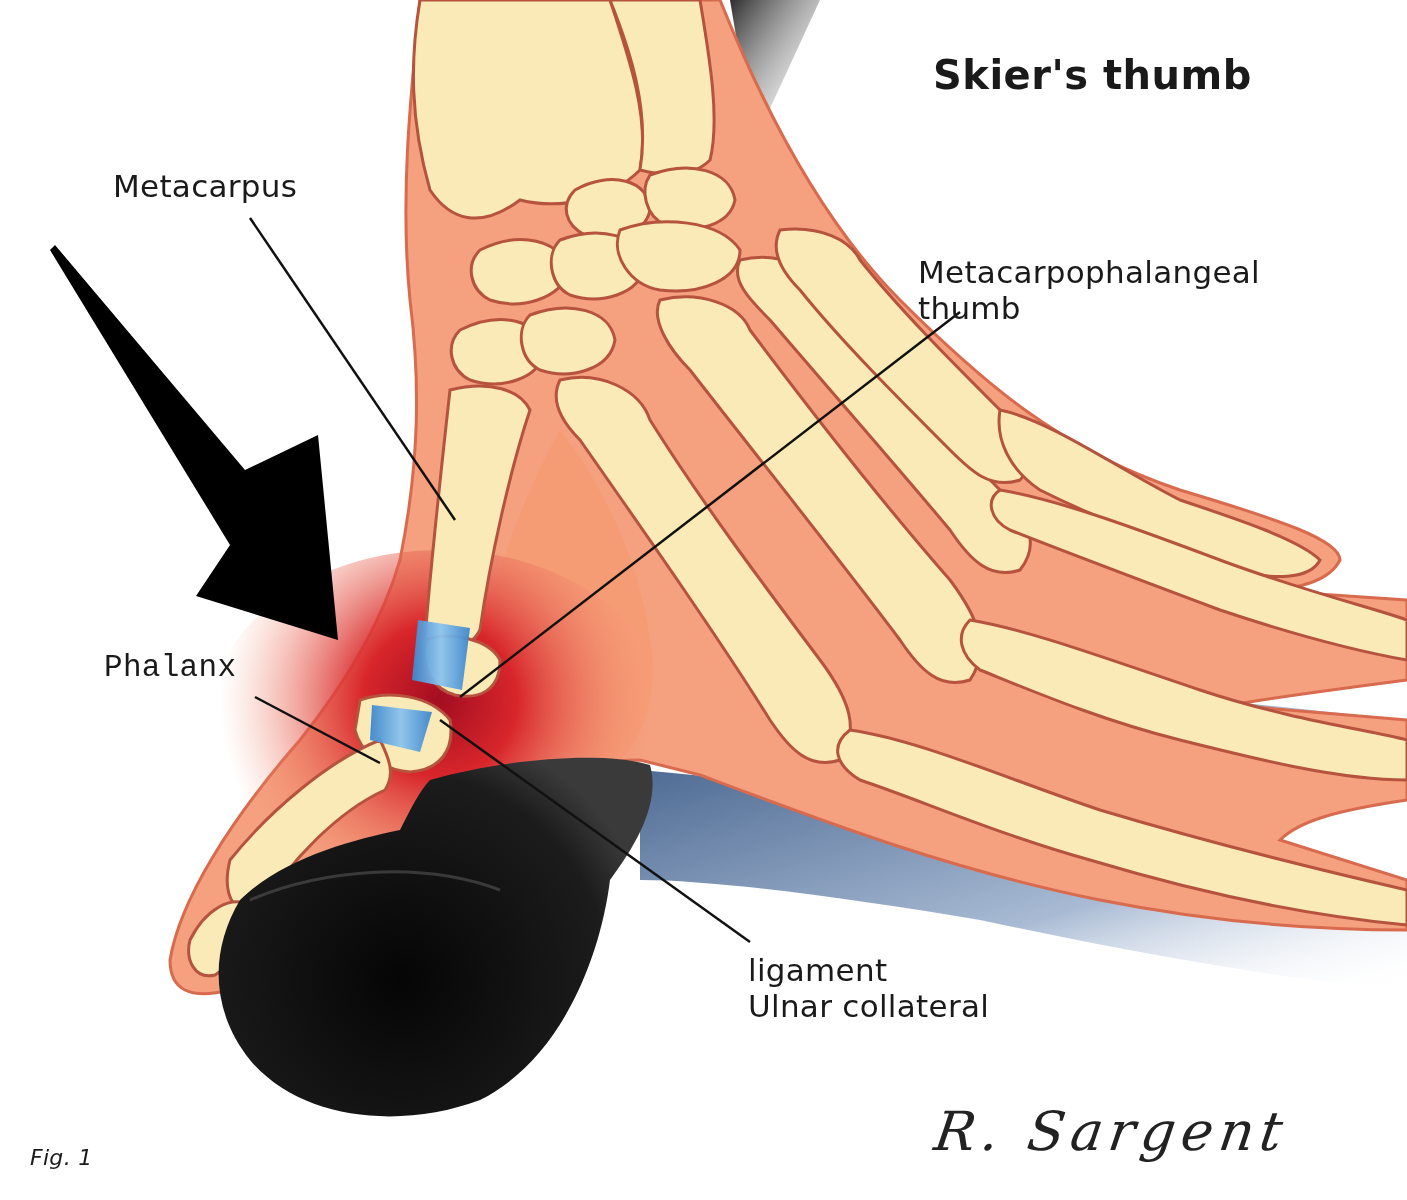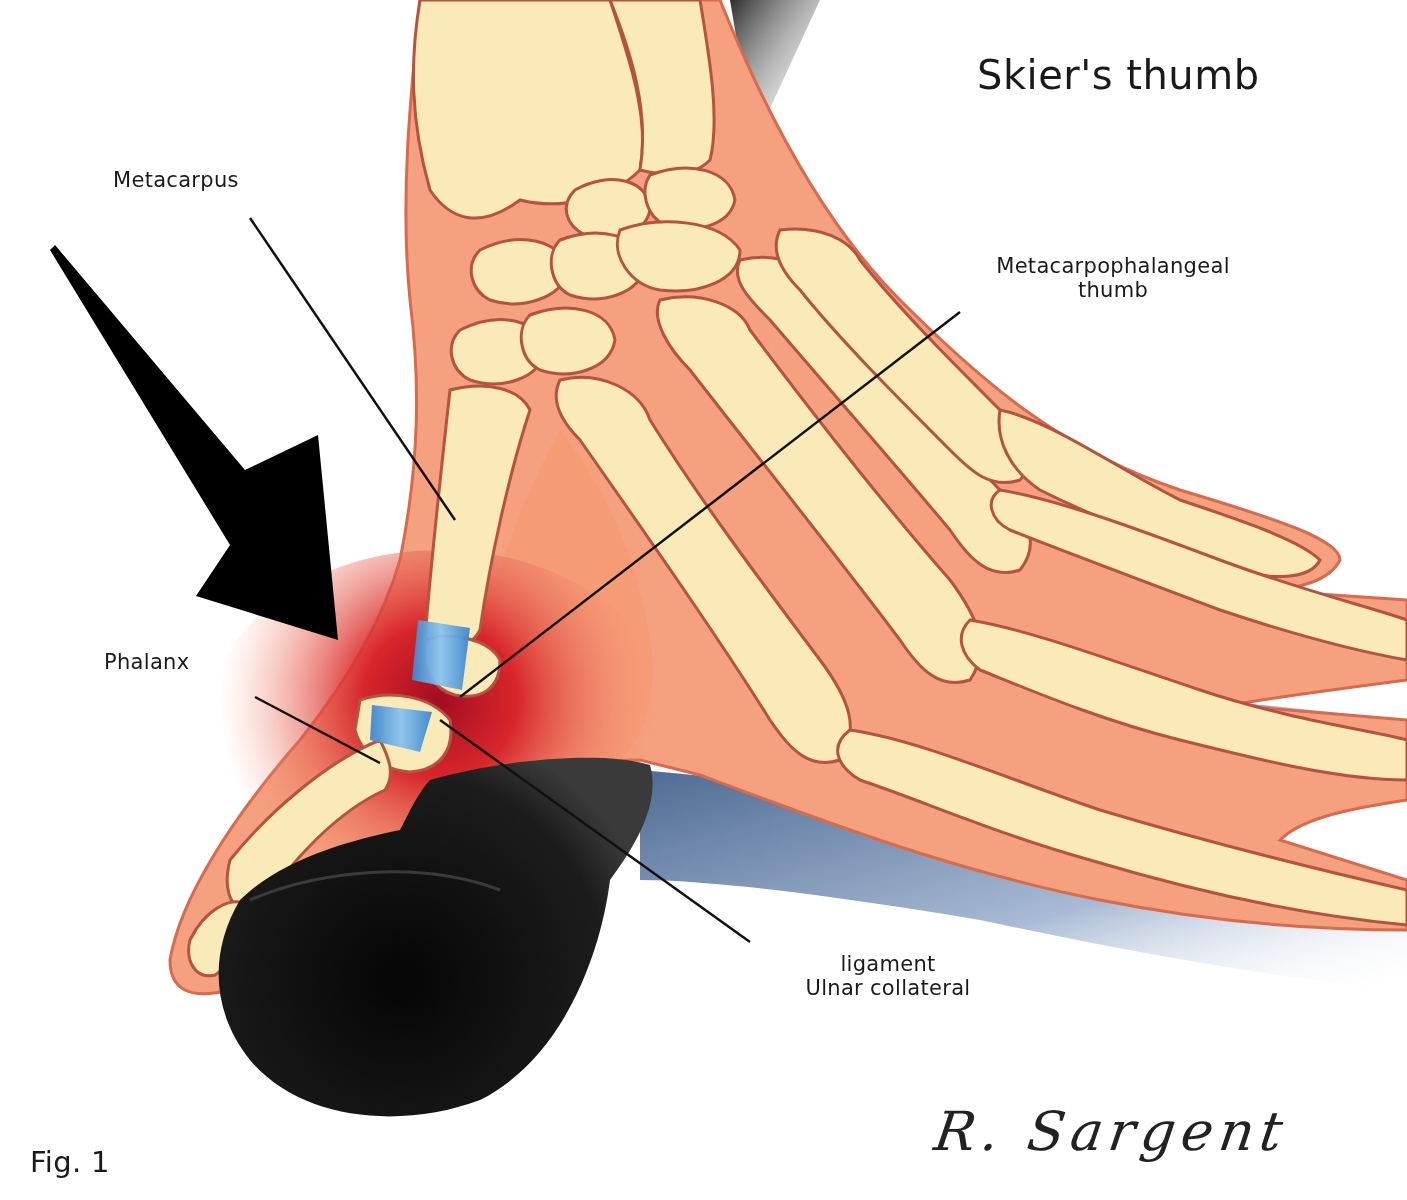--- a/index.html
+++ b/index.html
@@ -6,23 +6,23 @@
     body { width: 1407px; height: 1200px; overflow: hidden; position: relative; }
     .canvas { position: absolute; left: 0; top: 0; width: 1407px; height: 1200px; }
     svg.art { position: absolute; left: 0; top: 0; }
     .label {
       position: absolute;
       font-family: "DejaVu Sans", sans-serif;
       color: #1a1a1a;
       white-space: nowrap;
       letter-spacing: 0.3px;
     }
-    .title { font-size: 40px; font-weight: normal; left: 933px; top: 52px; letter-spacing: 0.5px; margin-left: 44px; }
-    .lbl { font-size: 21px; }
-    .center { text-align: center; }
+    .title { font-size: 40px; font-weight: bold; left: 933px; top: 52px; letter-spacing: 0.5px; }
+    .lbl { font-size: 31px; }
+    .center { }
     .sig {
       position: absolute; left: 935px; top: 1100px;
       font-family: "DejaVu Serif", serif; font-style: italic;
       font-size: 54px; color: #222; letter-spacing: 6px;
       transform: skewX(-8deg);
     }
   </style>
 </head>
 <body>
 
@@ -131,23 +131,23 @@
 
   <div class="label title">Skier's thumb</div>
 
   <div class="label lbl" style="left:113px; top:168px;">Metacarpus</div>
 
   <div class="label lbl center" style="left:918px; top:254px; width:390px;">
     <div>Metacarpophalangeal</div>
     <div>thumb</div>
   </div>
 
-  <div class="label lbl" style="left:104px; top:650px;">Phalanx</div>
+  <div class="label lbl" style="left:104px; top:650px;font-family:Liberation Mono, monospace;">Phalanx</div>
 
   <div class="label lbl center" style="left:748px; top:952px; width:280px;">
     <div>ligament</div>
     <div>Ulnar collateral</div>
   </div>
 
-  <div class="label" style="left:30px; top:1145px; font-size:29px;">Fig. 1</div>
+  <div class="label" style="left:30px; top:1145px; font-size:22px;font-style:italic;">Fig. 1</div>
 
   <div class="sig">R. Sargent</div>
 </div>
 
 </body></html>

